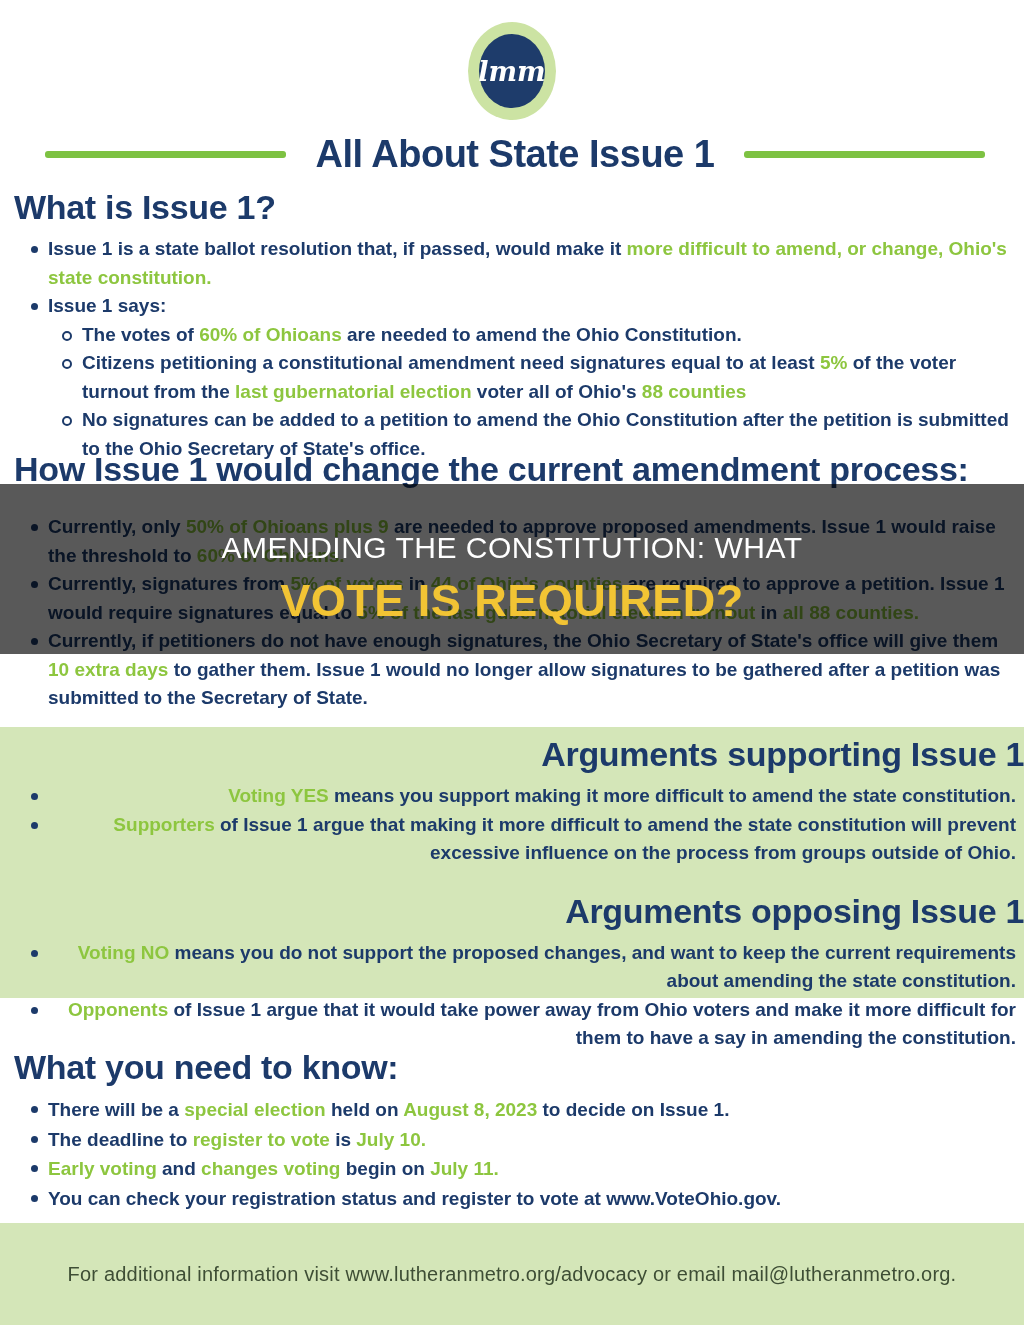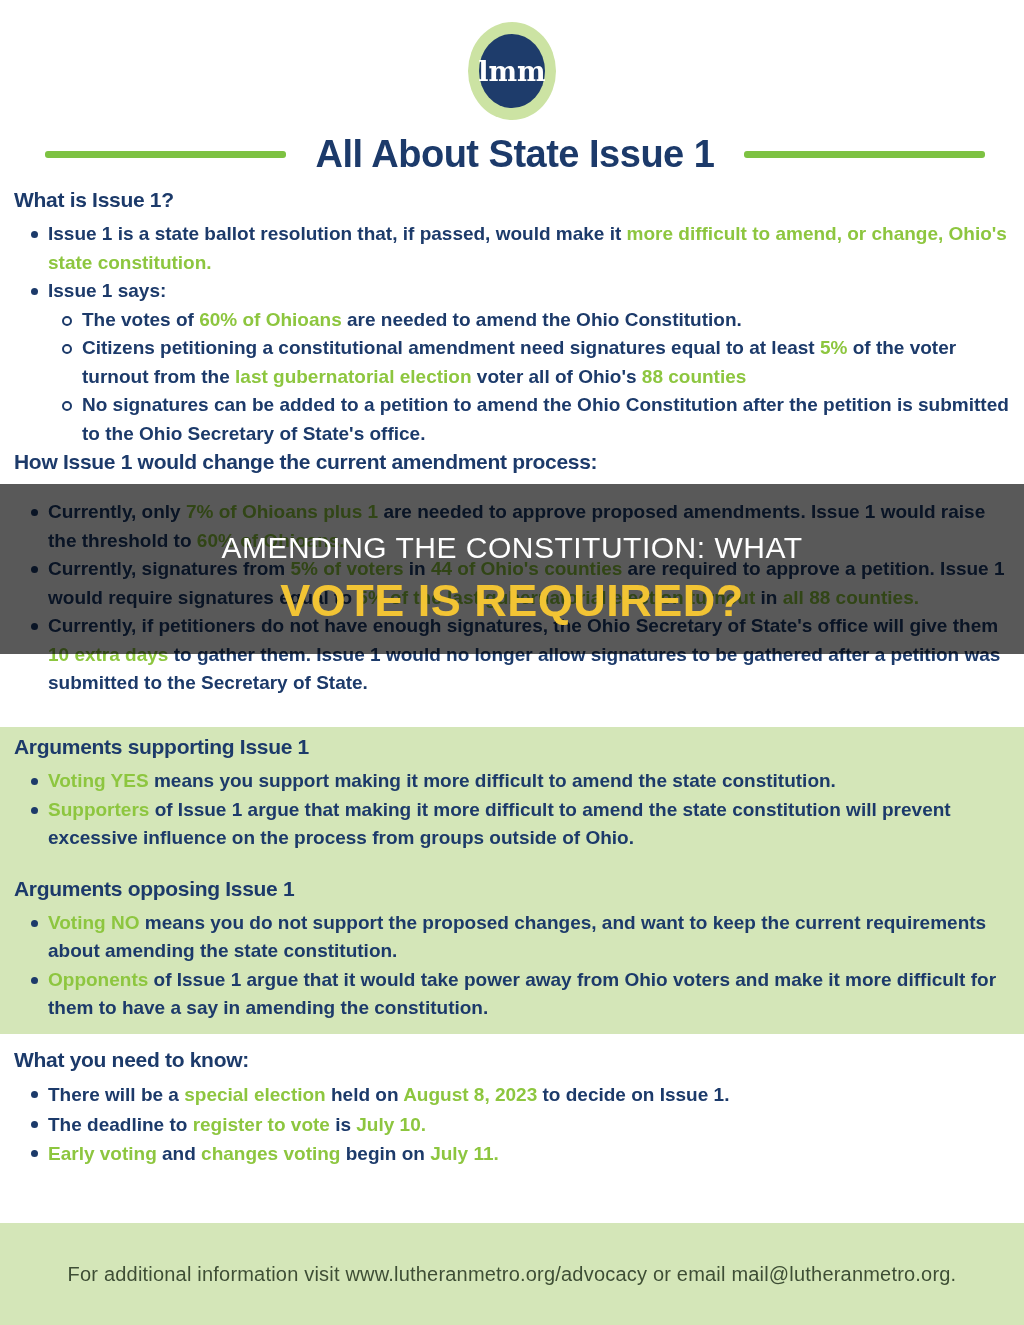--- a/index.html
+++ b/index.html
@@ -5,35 +5,35 @@
   html,body{margin:0;padding:0;}
   body{font-family:"Liberation Sans", sans-serif;background:#ffffff;}
   .page{position:relative;width:1024px;height:1325px;background:#ffffff;overflow:hidden;}
 
   
   .logo{position:absolute;top:22px;left:50%;transform:translateX(-50%);}
   .logo-ring{width:88px;height:98px;border-radius:50%;background:var(--logo-ring);
     display:flex;align-items:center;justify-content:center;}
   .logo-circle{width:66px;height:74px;border-radius:50%;background:var(--logo-circle);
     display:flex;align-items:center;justify-content:center;}
-  .logo-text{font-family:"DejaVu Serif", serif;font-weight:700;
+  .logo-text{font-family:"DejaVu Serif", serif;font-style:italic;font-weight:700;
     color:#ffffff;font-size:27px;line-height:1;}
 
   
   .title-row{position:absolute;top:133px;left:45px;right:39px;display:flex;align-items:center;gap:30px;}
   .rule{flex:1;height:7px;border-radius:3px;background:var(--rule-green);}
   .title{font-size:38px;font-weight:700;color:var(--navy);margin:0;letter-spacing:-0.5px;white-space:nowrap;}
 
   
   .sec{position:absolute;left:0;right:0;}
-  .sec h2{font-size:21px;font-weight:700;color:var(--navy);margin:0 0 8px 14px;letter-spacing:-0.3px;}
+  .sec h2{font-size:34px;font-weight:700;color:var(--navy);margin:0 0 8px 14px;letter-spacing:-0.3px;}
   .sec-what{top:188px;}
   .sec-how{top:450px;}
   .sec-how h2{margin-bottom:24px;}
-  .sec-args{top:727px;height:307px;background:var(--section-bg);padding-top:8px;box-sizing:border-box;}
+  .sec-args{top:727px;height:271px;background:var(--section-bg);padding-top:8px;box-sizing:border-box;text-align:right;}
   .sec-args h2.second{margin-top:24px;}
   .sec-know{top:1048px;}
   .sec-know .li{line-height:29.5px;}
 
   
   .li{display:flex;align-items:flex-start;font-size:19px;line-height:28.5px;
     font-weight:700;color:var(--navy);padding-right:8px;}
   .li .mk{flex:0 0 auto;margin:11px 10px 0 31px;width:7px;height:7px;border-radius:50%;
     background:var(--navy);}
   .li.lvl2 .mk{margin-left:62px;width:6px;height:6px;background:transparent;
@@ -97,21 +97,21 @@
           <p><span class="seg navy">No signatures can be added to a petition to amend the Ohio Constitution after the petition is submitted to the Ohio Secretary of State's office.</span></p>
         </div>
       </div>
   </section>
 
   <section class="sec sec-how">
     <h2>How Issue 1 would change the current amendment process:</h2>
     <div class="list">
         <div class="li lvl1">
           <span class="mk"></span>
-          <p><span class="seg navy">Currently, only </span><span class="seg green">7% of Ohioans plus 1</span><span class="seg navy"> are needed to approve proposed amendments. Issue 1 would raise the threshold to </span><span class="seg green">60% of Ohioans.</span></p>
+          <p><span class="seg navy">Currently, only </span><span class="seg green">50% of Ohioans plus 9</span><span class="seg navy"> are needed to approve proposed amendments. Issue 1 would raise the threshold to </span><span class="seg green">60% of Ohioans.</span></p>
         </div>
         <div class="li lvl1">
           <span class="mk"></span>
           <p><span class="seg navy">Currently, signatures from </span><span class="seg green">5% of voters</span><span class="seg navy"> in </span><span class="seg green">44 of Ohio's counties</span><span class="seg navy"> are required to approve a petition. Issue 1 would require signatures equal to </span><span class="seg green">5% of the last gubernatorial election turnout</span><span class="seg navy"> in </span><span class="seg green">all 88 counties.</span></p>
         </div>
         <div class="li lvl1">
           <span class="mk"></span>
           <p><span class="seg navy">Currently, if petitioners do not have enough signatures, the Ohio Secretary of State's office will give them </span><span class="seg green">10 extra days</span><span class="seg navy"> to gather them. Issue 1 would no longer allow signatures to be gathered after a petition was submitted to the Secretary of State.</span></p>
         </div>
       </div>
@@ -150,20 +150,24 @@
           <p><span class="seg navy">There will be a </span><span class="seg green">special election</span><span class="seg navy"> held on </span><span class="seg green">August 8, 2023</span><span class="seg navy"> to decide on Issue 1.</span></p>
         </div>
         <div class="li lvl1">
           <span class="mk"></span>
           <p><span class="seg navy">The deadline to </span><span class="seg green">register to vote</span><span class="seg navy"> is </span><span class="seg green">July 10.</span></p>
         </div>
         <div class="li lvl1">
           <span class="mk"></span>
           <p><span class="seg green">Early voting</span><span class="seg navy"> and </span><span class="seg green">changes voting</span><span class="seg navy"> begin on </span><span class="seg green">July 11.</span></p>
         </div>
+        <div class="li lvl1">
+          <span class="mk"></span>
+          <p><span class="seg navy">You can check your registration status and register to vote at www.VoteOhio.gov.</span></p>
+        </div>
       </div>
   </section>
 
   <footer class="footer">
     <p>For additional information visit www.lutheranmetro.org/advocacy or email mail@lutheranmetro.org.</p>
   </footer>
 
   <div class="overlay">
     <div class="ov1">AMENDING THE CONSTITUTION: WHAT</div>
     <div class="ov2">VOTE IS REQUIRED?</div>

